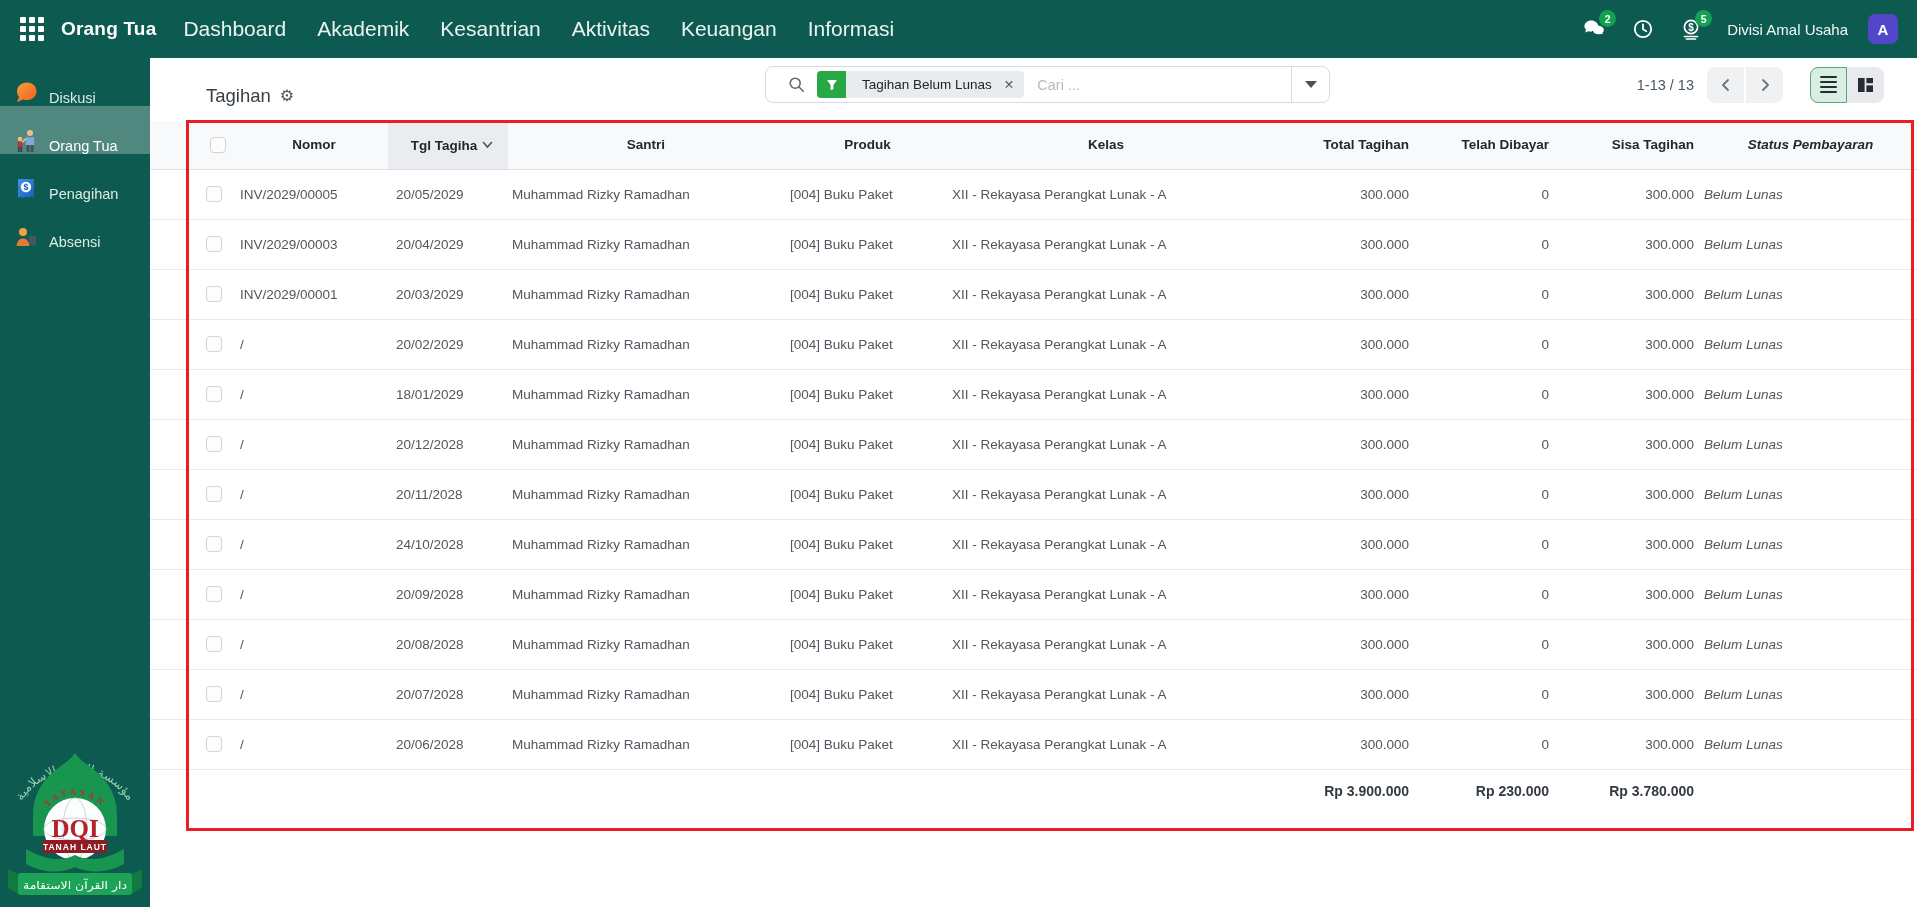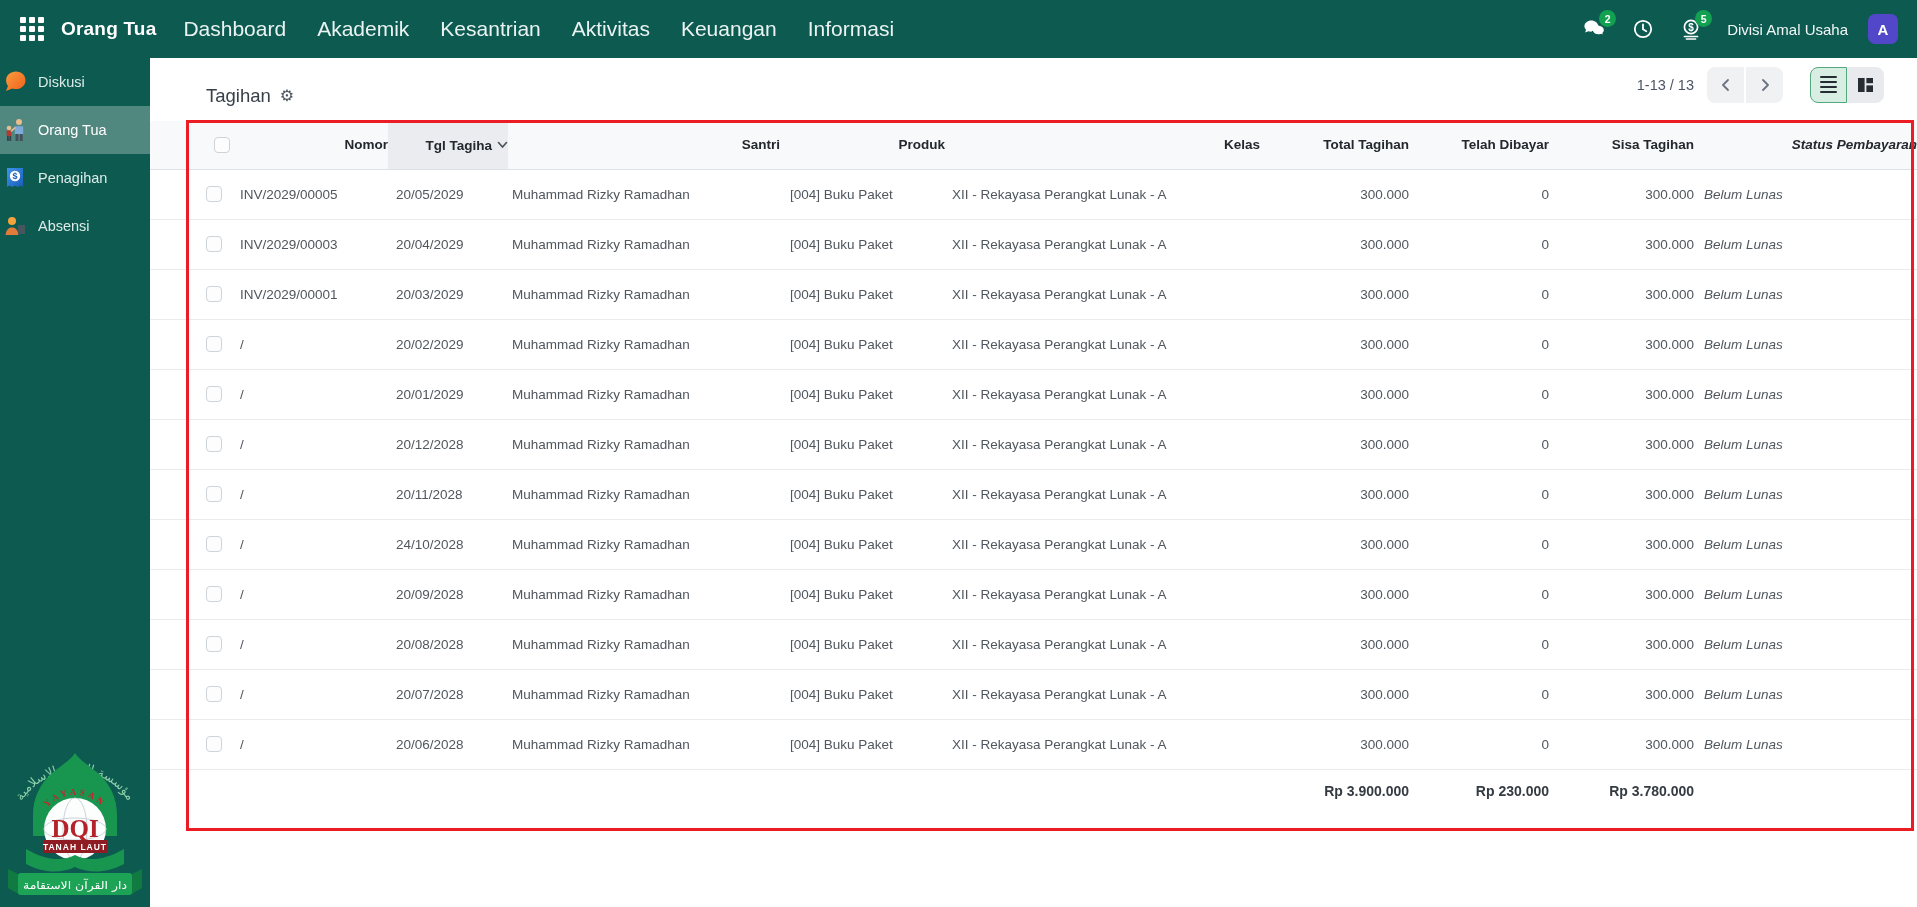--- a/index.html
+++ b/index.html
@@ -23,21 +23,21 @@
     position: absolute; top: -4px; right: -7px; min-width: 17px; height: 17px; border-radius: 9px;
     background: #12a151; color: #fff; font-size: 10.5px; font-weight: 700;
     display: flex; align-items: center; justify-content: center; padding: 0 3px;
   }
   .user-name { font-size: 15px; color: #f2f7f6; margin-left: 2px; cursor: pointer; }
   .avatar { width: 30px; height: 30px; border-radius: 7px; background: #5246c9; color: #fff;
     font-size: 15px; font-weight: 700; display: flex; align-items: center; justify-content: center; cursor: pointer; }
 
   
   .sidebar { position: absolute; left: 0; top: 58px; width: 150px; height: 849px; background: #0d5a50; z-index: 10; }
-  .side-item { height: 48px; display: flex; align-items: center; padding-left: 2px; cursor: pointer; }
+  .side-item { height: 48px; display: flex; align-items: flex-end; padding-left: 13px; cursor: pointer; }
   .side-item.active { background: rgba(255,255,255,.28); }
   .side-item .s-icon { width: 26px; height: 26px; flex: none; }
   .side-item .s-label { margin-left: 10px; font-size: 14.5px; color: #dcebe8; }
   .side-item.active .s-label { color: #fff; }
   .side-logo { position: absolute; bottom: 2px; left: 0; width: 150px; height: 172px; overflow: hidden; }
 
   
   .content { position: absolute; left: 150px; top: 58px; width: 1767px; height: 849px; background: #fff; }
   .control-panel { position: relative; height: 63px; background: #fff; }
   .cp-title { position: absolute; left: 56px; top: 27px; display: flex; align-items: center; gap: 9px; }
@@ -63,21 +63,21 @@
   .view-switch { display: flex; margin-left: 27px; }
   .vs-btn { width: 37px; height: 36px; display: flex; align-items: center; justify-content: center; cursor: pointer; }
   .vs-list { background: #d9eee2; border: 1px solid #53a97c; border-radius: 8px 0 0 8px; }
   .vs-kanban { background: #e8eaed; border: 1px solid #e8eaed; border-radius: 0 8px 8px 0; }
   .list-ico { display: flex; flex-direction: column; gap: 2.5px; }
   .list-ico span { width: 17px; height: 2.6px; background: #262c33; border-radius: 1px; }
 
   
   table.list { border-collapse: collapse; table-layout: fixed; width: 1767px; }
   thead th { height: 48px; background: #f8f9fa; border-bottom: 1px solid #dde1e6;
-    font-size: 13.5px; font-weight: 700; color: #23282e; text-align: right; white-space: nowrap; overflow: hidden; cursor: pointer; }
+    font-size: 13.5px; font-weight: 700; color: #23282e; text-align: center; white-space: nowrap; overflow: hidden; cursor: pointer; }
   thead th.sorted { background: #eaecf0; }
   tbody td { height: 50px; border-bottom: 1px solid #e9ecef; font-size: 13.5px; color: #50575e; white-space: nowrap; overflow: hidden; }
   tbody tr { background: #fff; cursor: pointer; }
   .c0 { padding-left: 56px; }
   .c1 { padding-left: 10px; }
   .c2 { padding-left: 8px; }
   .c3 { padding-left: 4px; }
   .c4 { padding-left: 10px; }
   .c5 { padding-left: 7px; }
   .num { text-align: right; padding-right: 4px; }
@@ -220,20 +220,41 @@
 </aside>
 
 <main class="content">
 
   <div class="control-panel">
     <div class="cp-title">
       <span class="t-text">Tagihan</span>
       <span class="gear">⚙</span>
     </div>
 
+    <div class="searchbar">
+      <span class="mag">
+        <svg width="17" height="17" viewBox="0 0 17 17">
+          <circle cx="7.2" cy="7.2" r="5" fill="none" stroke="#5f6a74" stroke-width="1.6"></circle>
+          <line x1="11" y1="11" x2="15.2" y2="15.2" stroke="#5f6a74" stroke-width="1.6" stroke-linecap="round"></line>
+        </svg>
+      </span>
+      <span class="facet">
+        <span class="facet-ico">
+          <svg width="12" height="12" viewBox="0 0 12 12">
+              <path d="M1 1h10L7.4 6v4.3L4.6 11V6L1 1z" fill="#fff"></path>
+            </svg>
+        </span>
+        <span class="facet-label">Tagihan Belum Lunas</span>
+        <span class="facet-x">✕</span>
+      </span>
+      <span class="search-placeholder">Cari ...</span>
+      <span class="search-toggle">
+        <span class="caret-down"></span>
+      </span>
+    </div>
 
     <div class="pager">
       <span class="pager-range">1-13 / 13</span>
       <span class="pg-btn pg-prev">
         <svg width="16" height="16" viewBox="0 0 16 16">
           <path d="M10 3 L5 8 L10 13" fill="none" stroke="#6b7280" stroke-width="1.8" stroke-linecap="round" stroke-linejoin="round"></path>
         </svg>
       </span>
       <span class="pg-btn pg-next">
         <svg width="16" height="16" viewBox="0 0 16 16">
@@ -341,21 +362,21 @@
     <td class="c5">XII - Rekayasa Perangkat Lunak - A</td>
     <td class="num">300.000</td>
     <td class="num">0</td>
     <td class="num">300.000</td>
     <td class="c9">Belum Lunas</td>
   </tr>
 
   <tr>
     <td class="c0"><span class="cb"></span></td>
     <td class="c1">/</td>
-    <td class="c2">20/01/2029</td>
+    <td class="c2">18/01/2029</td>
     <td class="c3">Muhammad Rizky Ramadhan</td>
     <td class="c4">[004] Buku Paket</td>
     <td class="c5">XII - Rekayasa Perangkat Lunak - A</td>
     <td class="num">300.000</td>
     <td class="num">0</td>
     <td class="num">300.000</td>
     <td class="c9">Belum Lunas</td>
   </tr>
 
   <tr>

